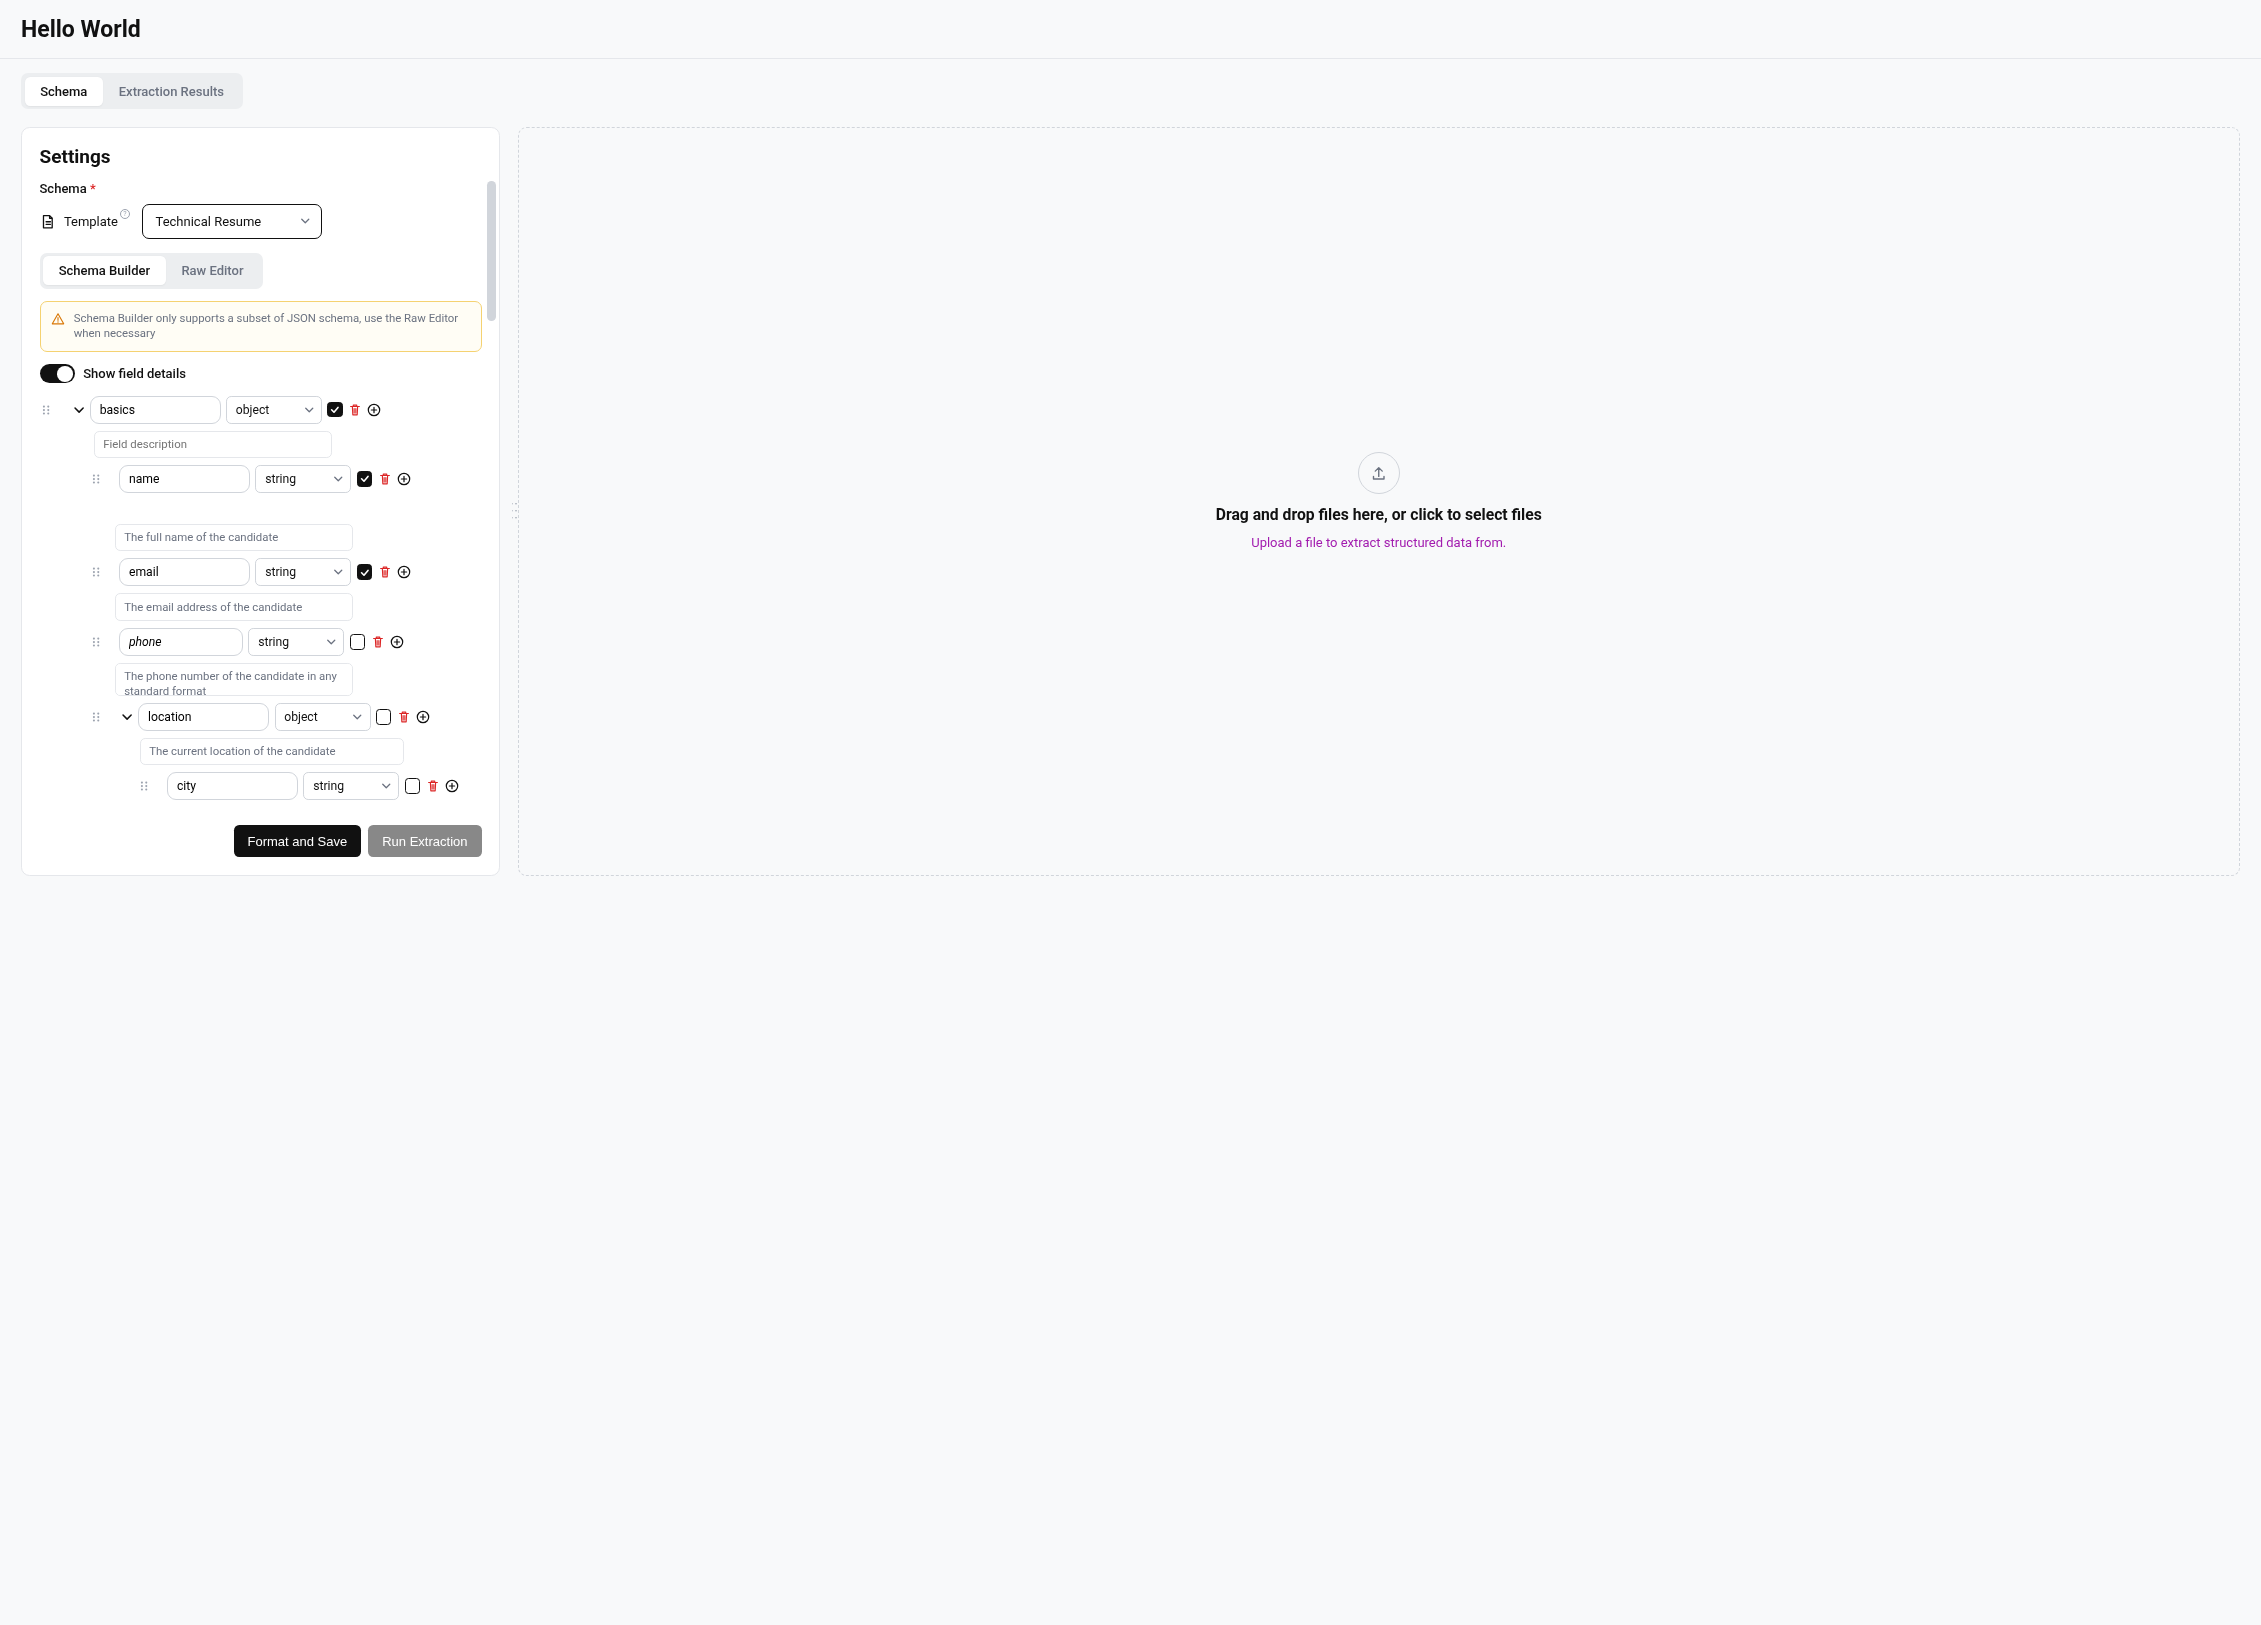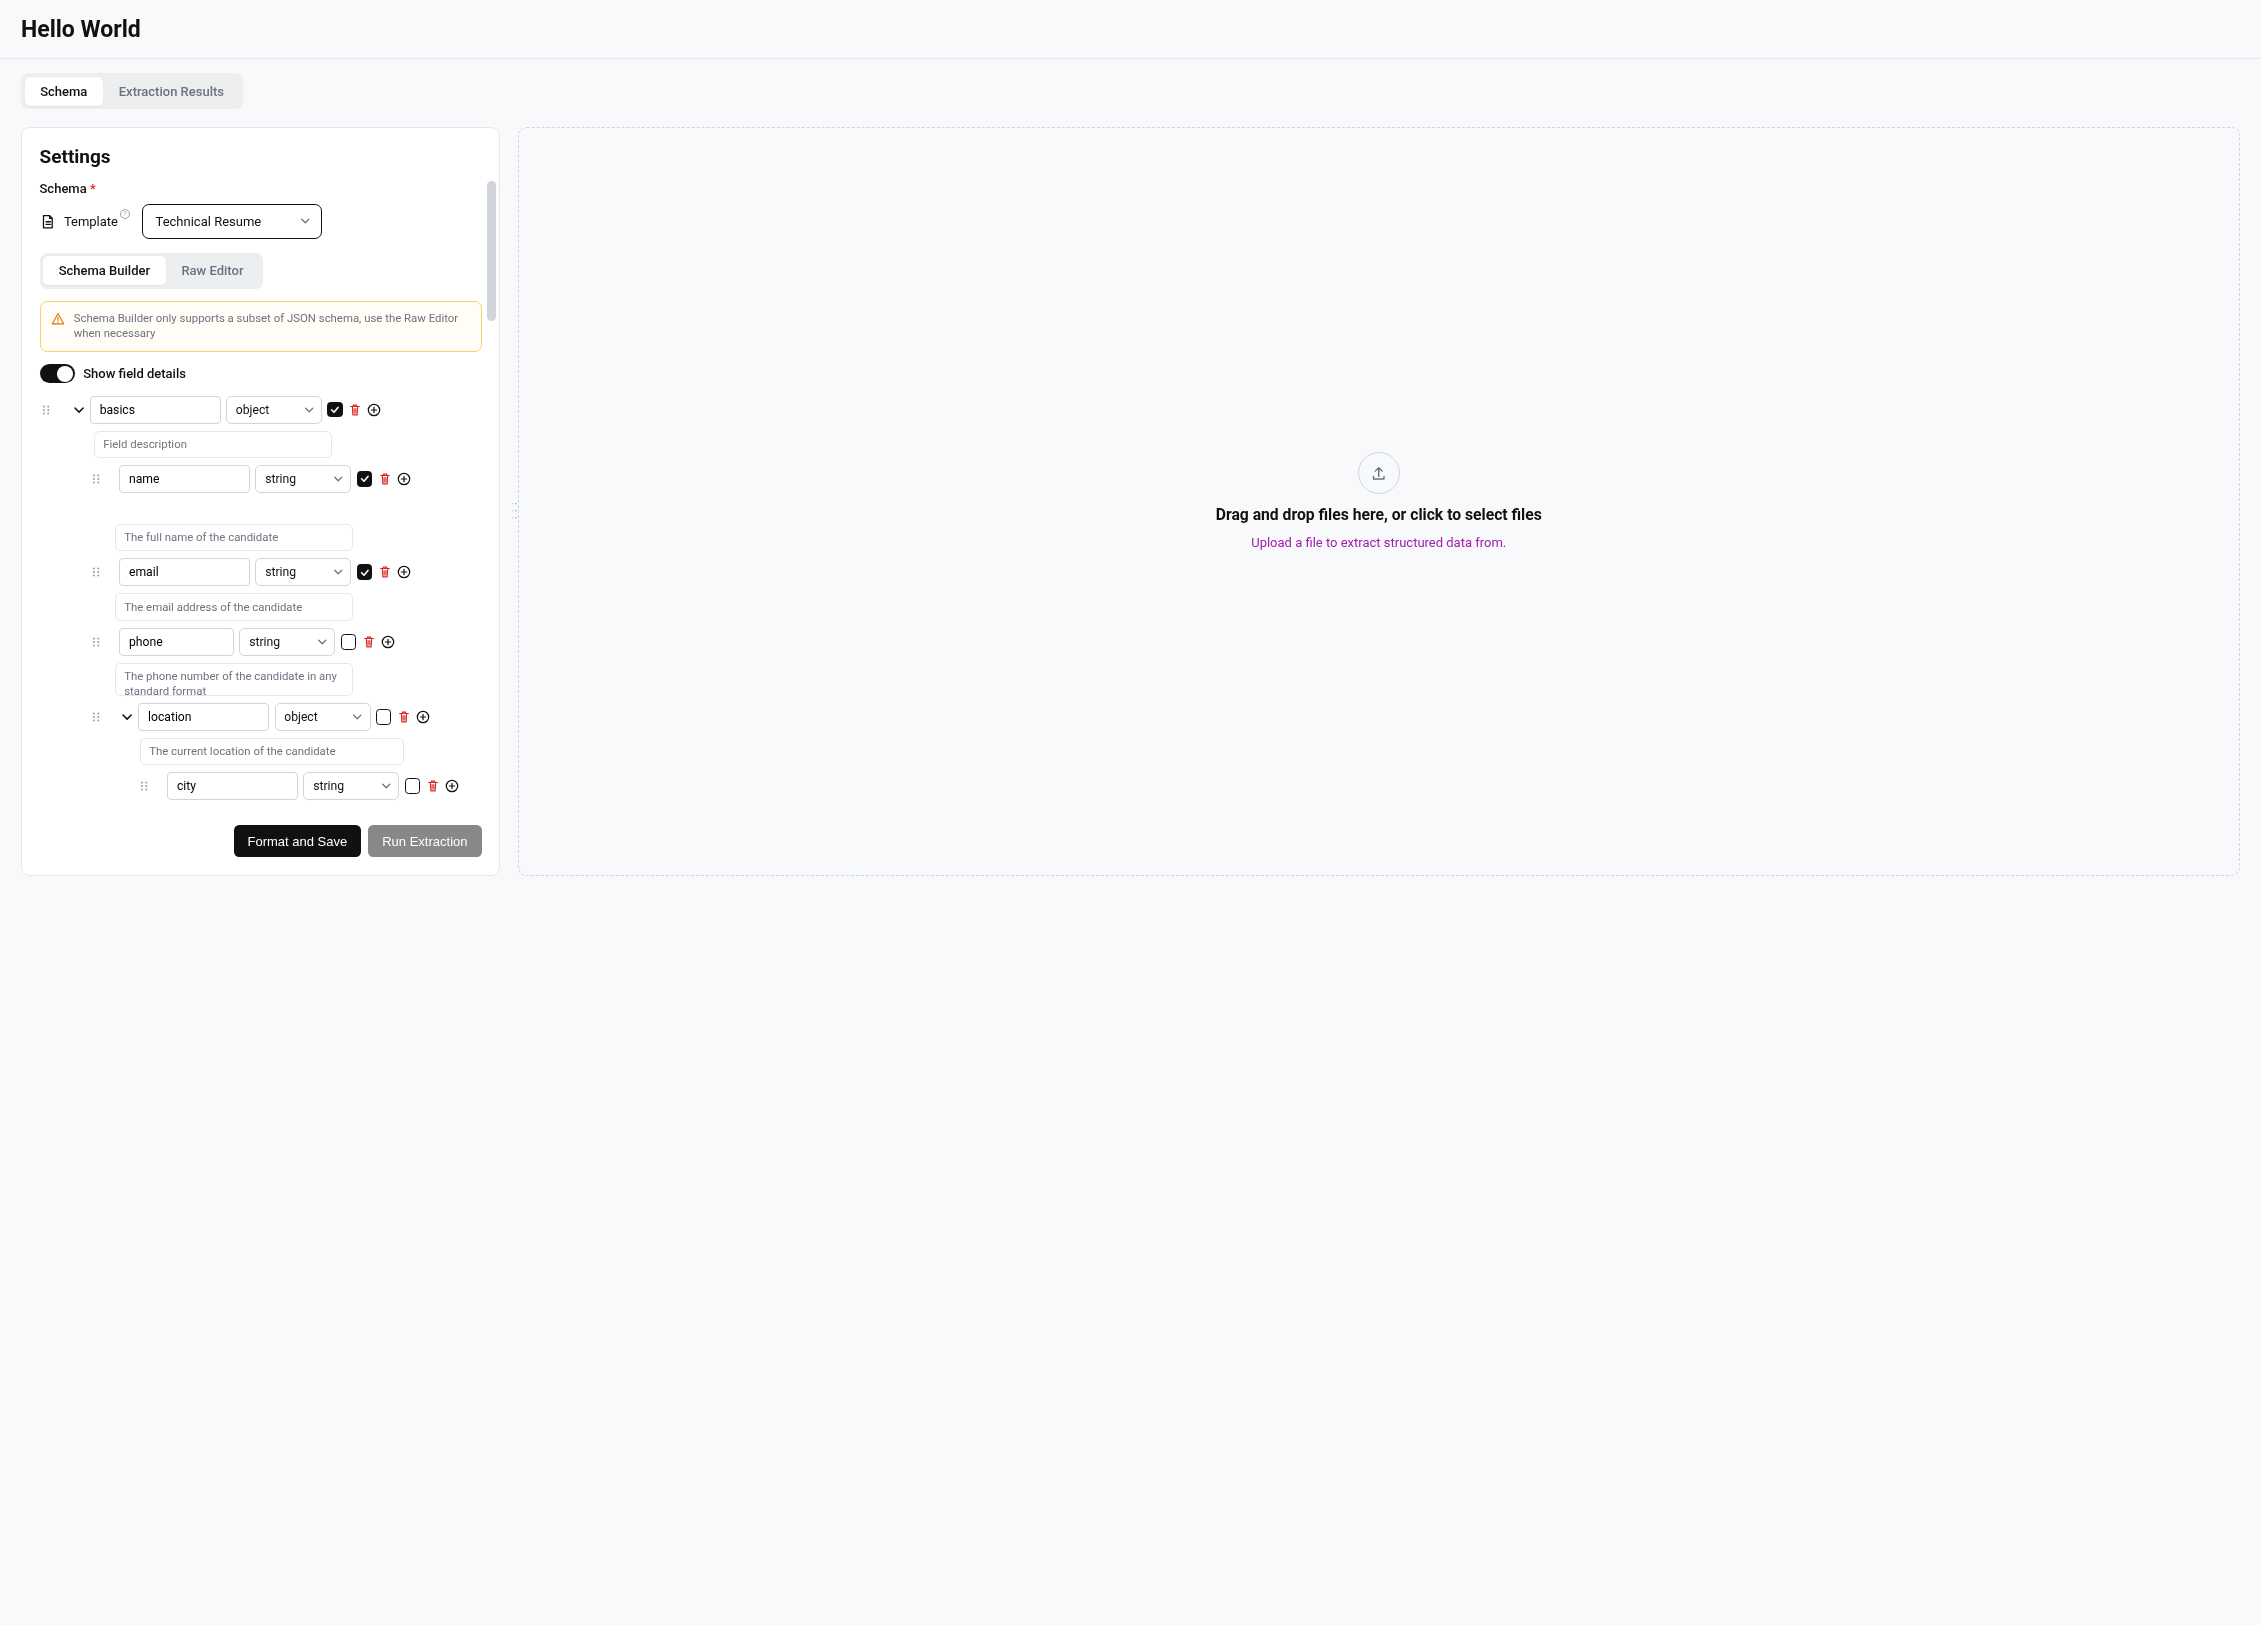--- a/index.html
+++ b/index.html
@@ -183,21 +183,21 @@
 .expand-chev {
   width: 12.2px;
   height: 12.2px;
   color: #111;
   flex-shrink: 0;
   cursor: pointer;
 }
 .spacer { flex-shrink: 0; }
 .text-input {
   border: 0.9px solid #d1d5db;
-  border-radius: 4px;
+  border-radius: 9px;
   padding: 6.1px 8.7px;
   font-size: 12.2px;
   font-family: inherit;
   background: #fff;
 }
 .text-input::placeholder { color: #9ca3af; }
 .type-select {
   border: 0.9px solid #d1d5db;
   border-radius: 5.2px;
   padding: 6.1px 24.5px 6.1px 8.7px;
@@ -500,21 +500,21 @@
           <div class="spacer" style="width:75px"></div>
           <input class="desc-input" style="width: 238px;" value="The email address of the candidate">
         </div>
 
         <div class="field-row">
           <div class="spacer" style="width:45px"></div>
           <svg class="drag-handle" viewBox="0 0 13 14">
               <use href="#i-drag"></use>
             </svg>
           <div class="spacer" style="width:7px"></div>
-          <input class="text-input" style="width: 115px;" value="phone">
+          <input class="text-input" style="width: 124px; font-style: italic;" value="phone">
           <div class="type-select" style="width:96px">
             <span>string</span>
             <svg class="chev-down" viewBox="0 0 12 12">
                 <use href="#i-chev-down"></use>
               </svg>
           </div>
           <div class="checkbox"></div>
           <svg class="trash-icon" viewBox="0 0 16 16">
               <use href="#i-trash"></use>
             </svg>

